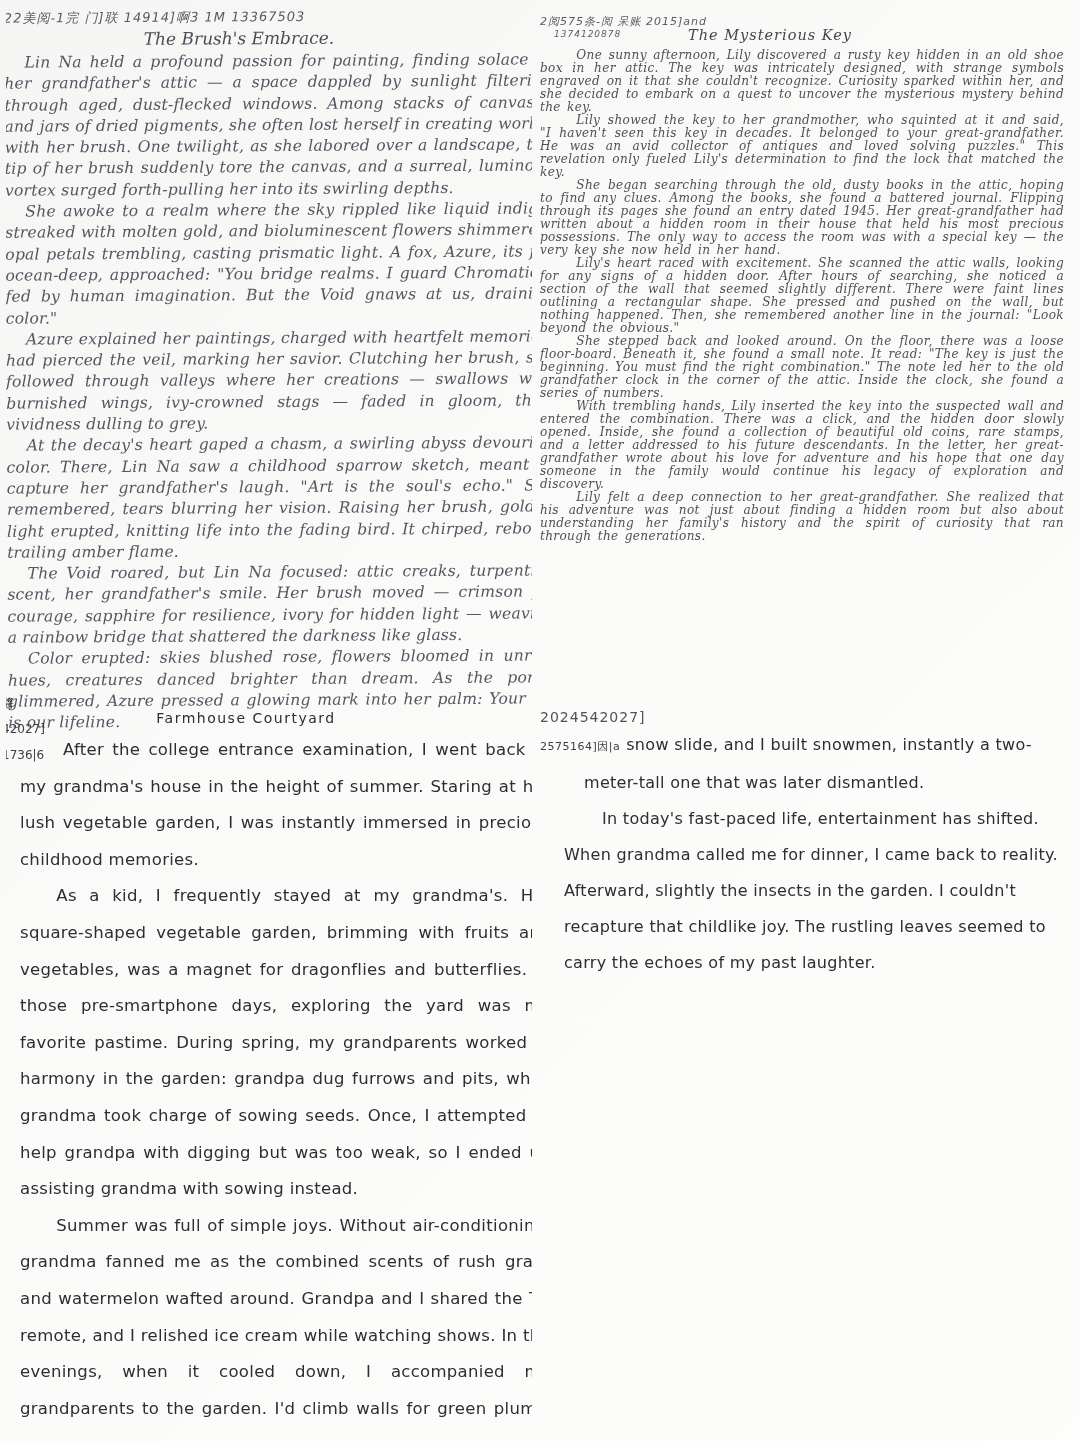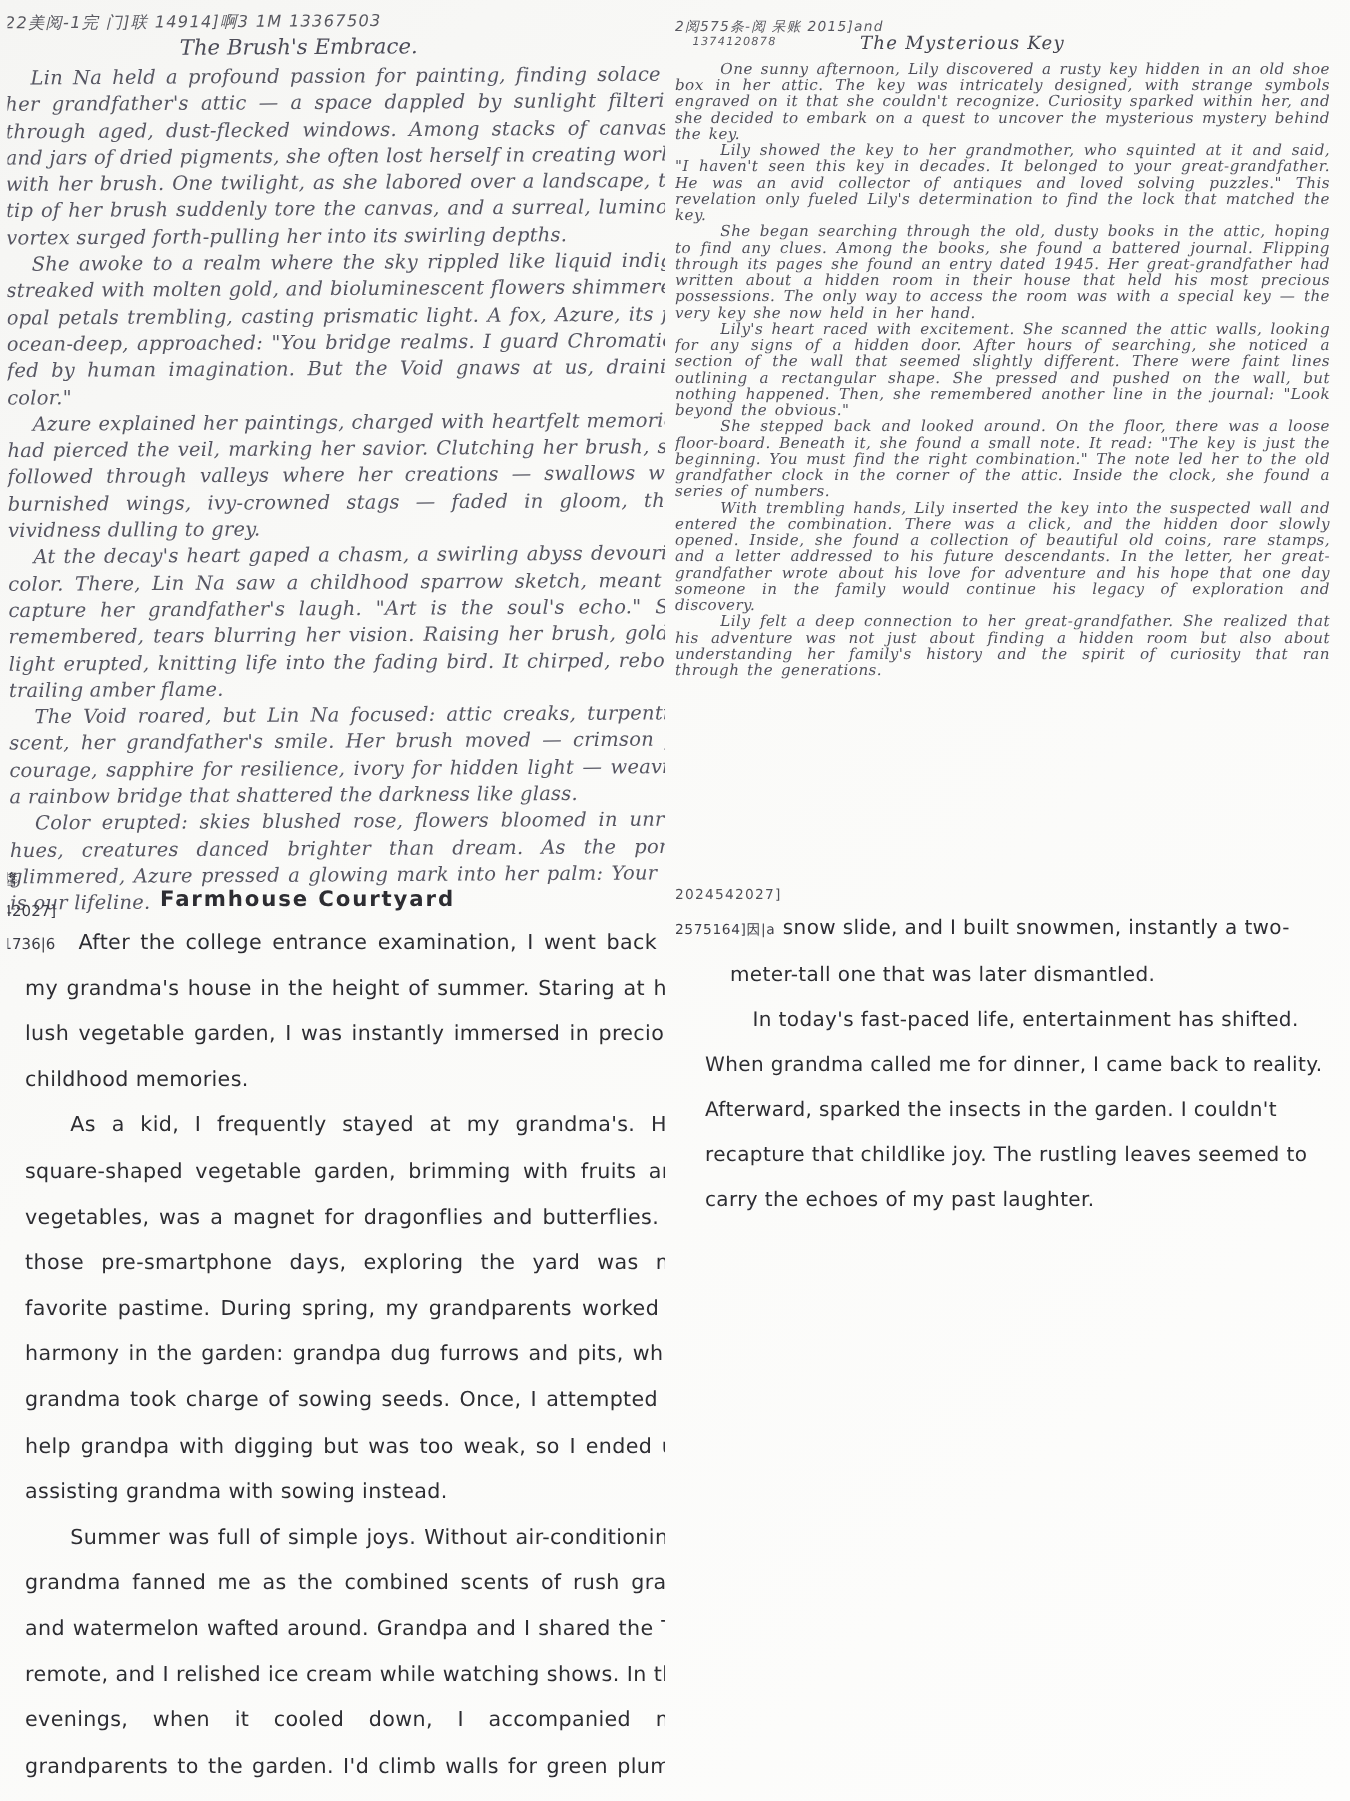--- a/index.html
+++ b/index.html
@@ -72,24 +72,23 @@
   .essay-farm .margin-notes {
     position: absolute;
     left: -4px; top: -6px;
     font-size: 12px;
     color: #3d3d46;
     line-height: 26px;
   }
   .essay-farm .essay-title {
     text-align: center;
     width: 480px;
-    font-size: 17px;
+    font-size: 14px;
     letter-spacing: 1.5px;
     margin: 14px 0 6px 0;
-    font-weight: bold;
   }
   .essay-farm p {
     font-size: 16.5px;
     line-height: 36.6px;
     text-indent: 2.2em;
     padding-left: 14px;
     text-align: justify;
     letter-spacing: .3px;
   }
   .essay-farm p.flush { text-indent: 2.6em; }
@@ -122,21 +121,21 @@
 
   
   .essay-snow {
     position: absolute;
     left: 0; top: 692px;
     width: 520px;
     font-family: "DejaVu Sans", sans-serif;
     color: #2d2d32;
   }
   .essay-snow .student-name { font-size: 13px; color: #33333b; padding-left: 14px; letter-spacing: 2px; }
-  .essay-snow .student-number { font-size: 11px; color: #33333b; margin: 3px 0 2px 0; }
+  .essay-snow .student-number { font-size: 14px; color: #33333b; margin: 3px 0 2px 0; }
   .essay-snow .inline-scribble { font-size: 11px; color: #3d3d46; letter-spacing: .5px; margin-right: 6px; font-style: normal; }
   .essay-snow p {
     font-size: 16px;
     line-height: 36px;
     text-align: left;
     letter-spacing: .3px;
   }
   .essay-snow p.cont { padding-left: 44px; text-indent: -44px; }
   .essay-snow p.body { padding-left: 24px; text-indent: 38px; }
 </style>
@@ -184,18 +183,18 @@
       <p>She began searching through the old, dusty books in the attic, hoping to find any clues. Among the books, she found a battered journal. Flipping through its pages she found an entry dated 1945. Her great-grandfather had written about a hidden room in their house that held his most precious possessions. The only way to access the room was with a special key — the very key she now held in her hand.</p>
       <p>Lily's heart raced with excitement. She scanned the attic walls, looking for any signs of a hidden door. After hours of searching, she noticed a section of the wall that seemed slightly different. There were faint lines outlining a rectangular shape. She pressed and pushed on the wall, but nothing happened. Then, she remembered another line in the journal: "Look beyond the obvious."</p>
       <p>She stepped back and looked around. On the floor, there was a loose floor-board. Beneath it, she found a small note. It read: "The key is just the beginning. You must find the right combination." The note led her to the old grandfather clock in the corner of the attic. Inside the clock, she found a series of numbers.</p>
       <p>With trembling hands, Lily inserted the key into the suspected wall and entered the combination. There was a click, and the hidden door slowly opened. Inside, she found a collection of beautiful old coins, rare stamps, and a letter addressed to his future descendants. In the letter, her great-grandfather wrote about his love for adventure and his hope that one day someone in the family would continue his legacy of exploration and discovery.</p>
       <p>Lily felt a deep connection to her great-grandfather. She realized that his adventure was not just about finding a hidden room but also about understanding her family's history and the spirit of curiosity that ran through the generations.</p>
     </div>
 
     <div class="essay-snow">
       <div class="student-number scribble">2024542027]</div>
       <p class="cont"><span class="inline-scribble">2575164]因|a</span><span>snow slide, and I built snowmen, instantly a two-meter-tall one that was later dismantled.</span></p>
-      <p class="body">In today's fast-paced life, entertainment has shifted. When grandma called me for dinner, I came back to reality. Afterward, sparked the insects in the garden. I couldn't recapture that childlike joy. The rustling leaves seemed to carry the echoes of my past laughter.</p>
+      <p class="body">In today's fast-paced life, entertainment has shifted. When grandma called me for dinner, I came back to reality. Afterward, slightly the insects in the garden. I couldn't recapture that childlike joy. The rustling leaves seemed to carry the echoes of my past laughter.</p>
     </div>
 
   </div>
 
 </div>
 
 </body></html>

